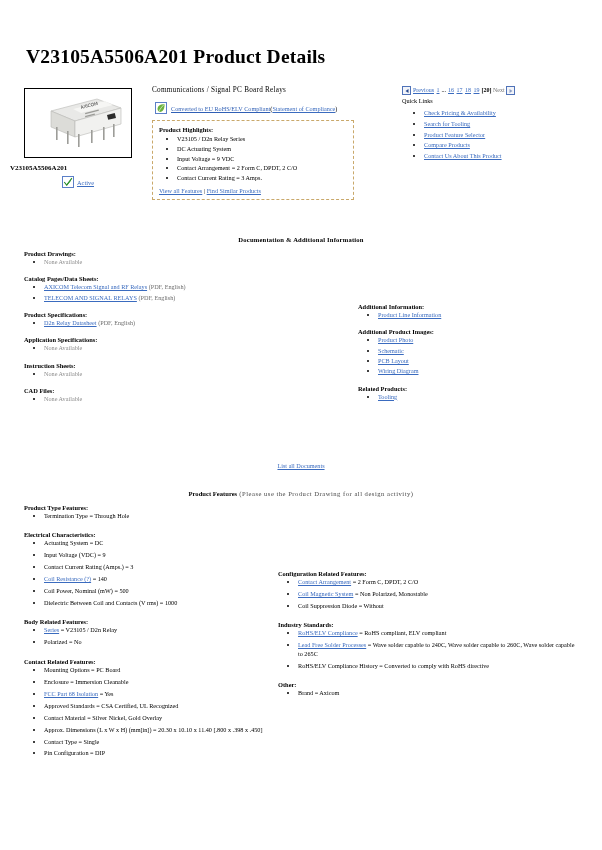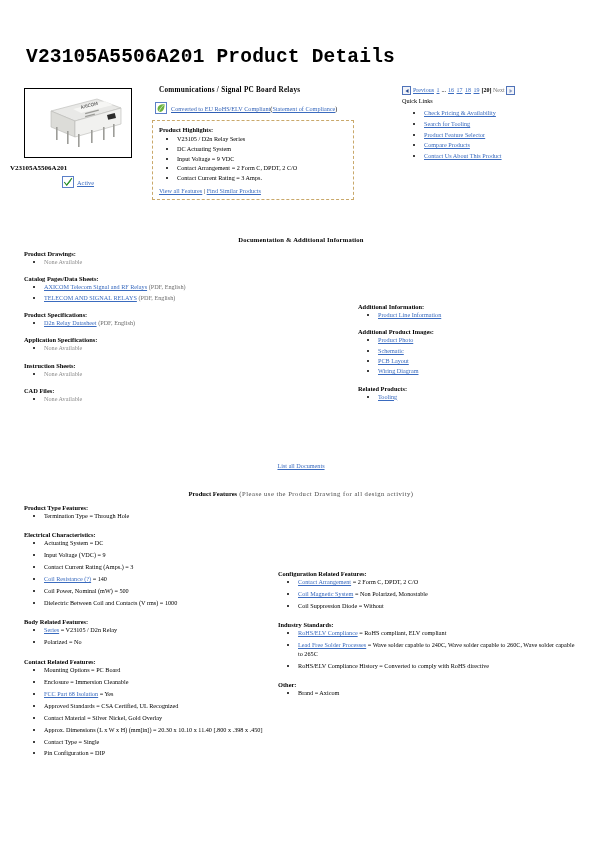--- a/index.html
+++ b/index.html
@@ -17,21 +17,21 @@
     overflow: hidden;
   }
   .page {
     position: relative;
     width: 602px;
     height: 850px;
     padding: 0;
   }
 
   h1.page-title {
-    font-family: Liberation Mono, monospace;
+    font-family: Liberation Serif, serif;
     font-size: 19.5px;
     font-weight: bold;
     margin: 0;
     padding: 46px 0 0 26px;
     letter-spacing: 0.2px;
   }
 
   a {
     color: #3a6bbf;
     text-decoration: underline;
@@ -96,24 +96,23 @@
   .status-line a {
     vertical-align: middle;
     margin-left: 3px;
     font-size: 6.4px;
   }
 
   .cat-title {
     position: absolute;
     left: 152px;
     top: 0px;
-    font-weight: bold;
+    font-weight: normal;
     font-size: 7.2px;
     letter-spacing: 0.25px;
-    margin-left: 7px;
   }
   .rohs-line {
     position: absolute;
     left: 155px;
     top: 16px;
     white-space: nowrap;
     font-size: 6.2px;
   }
   .rohs-line .icon-box { margin-right: 4px; }
   .rohs-line a, .rohs-line span { vertical-align: middle; }

